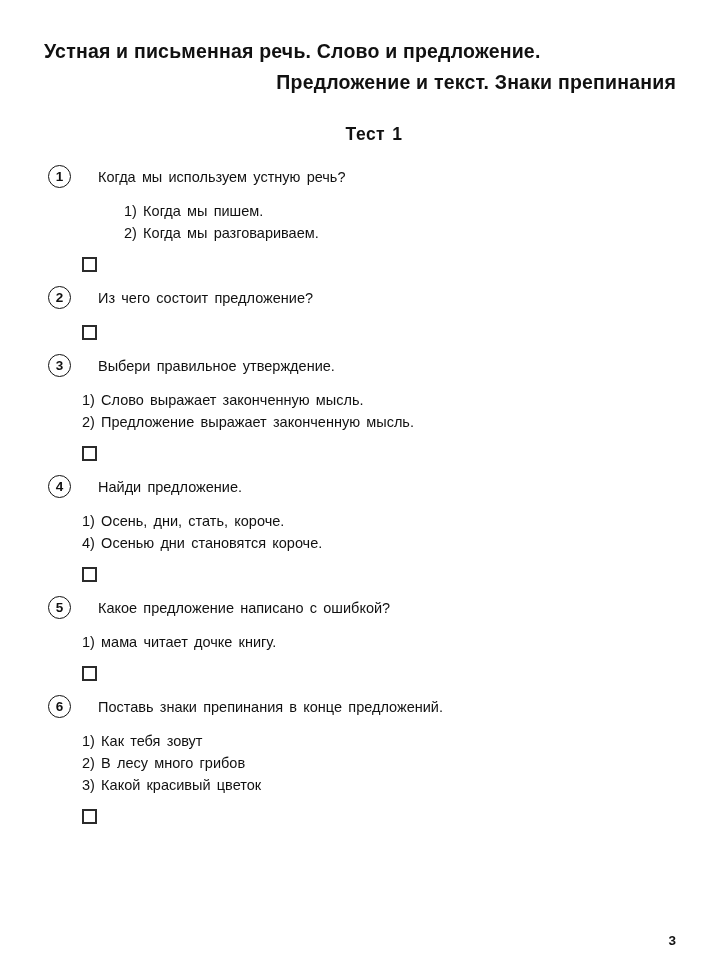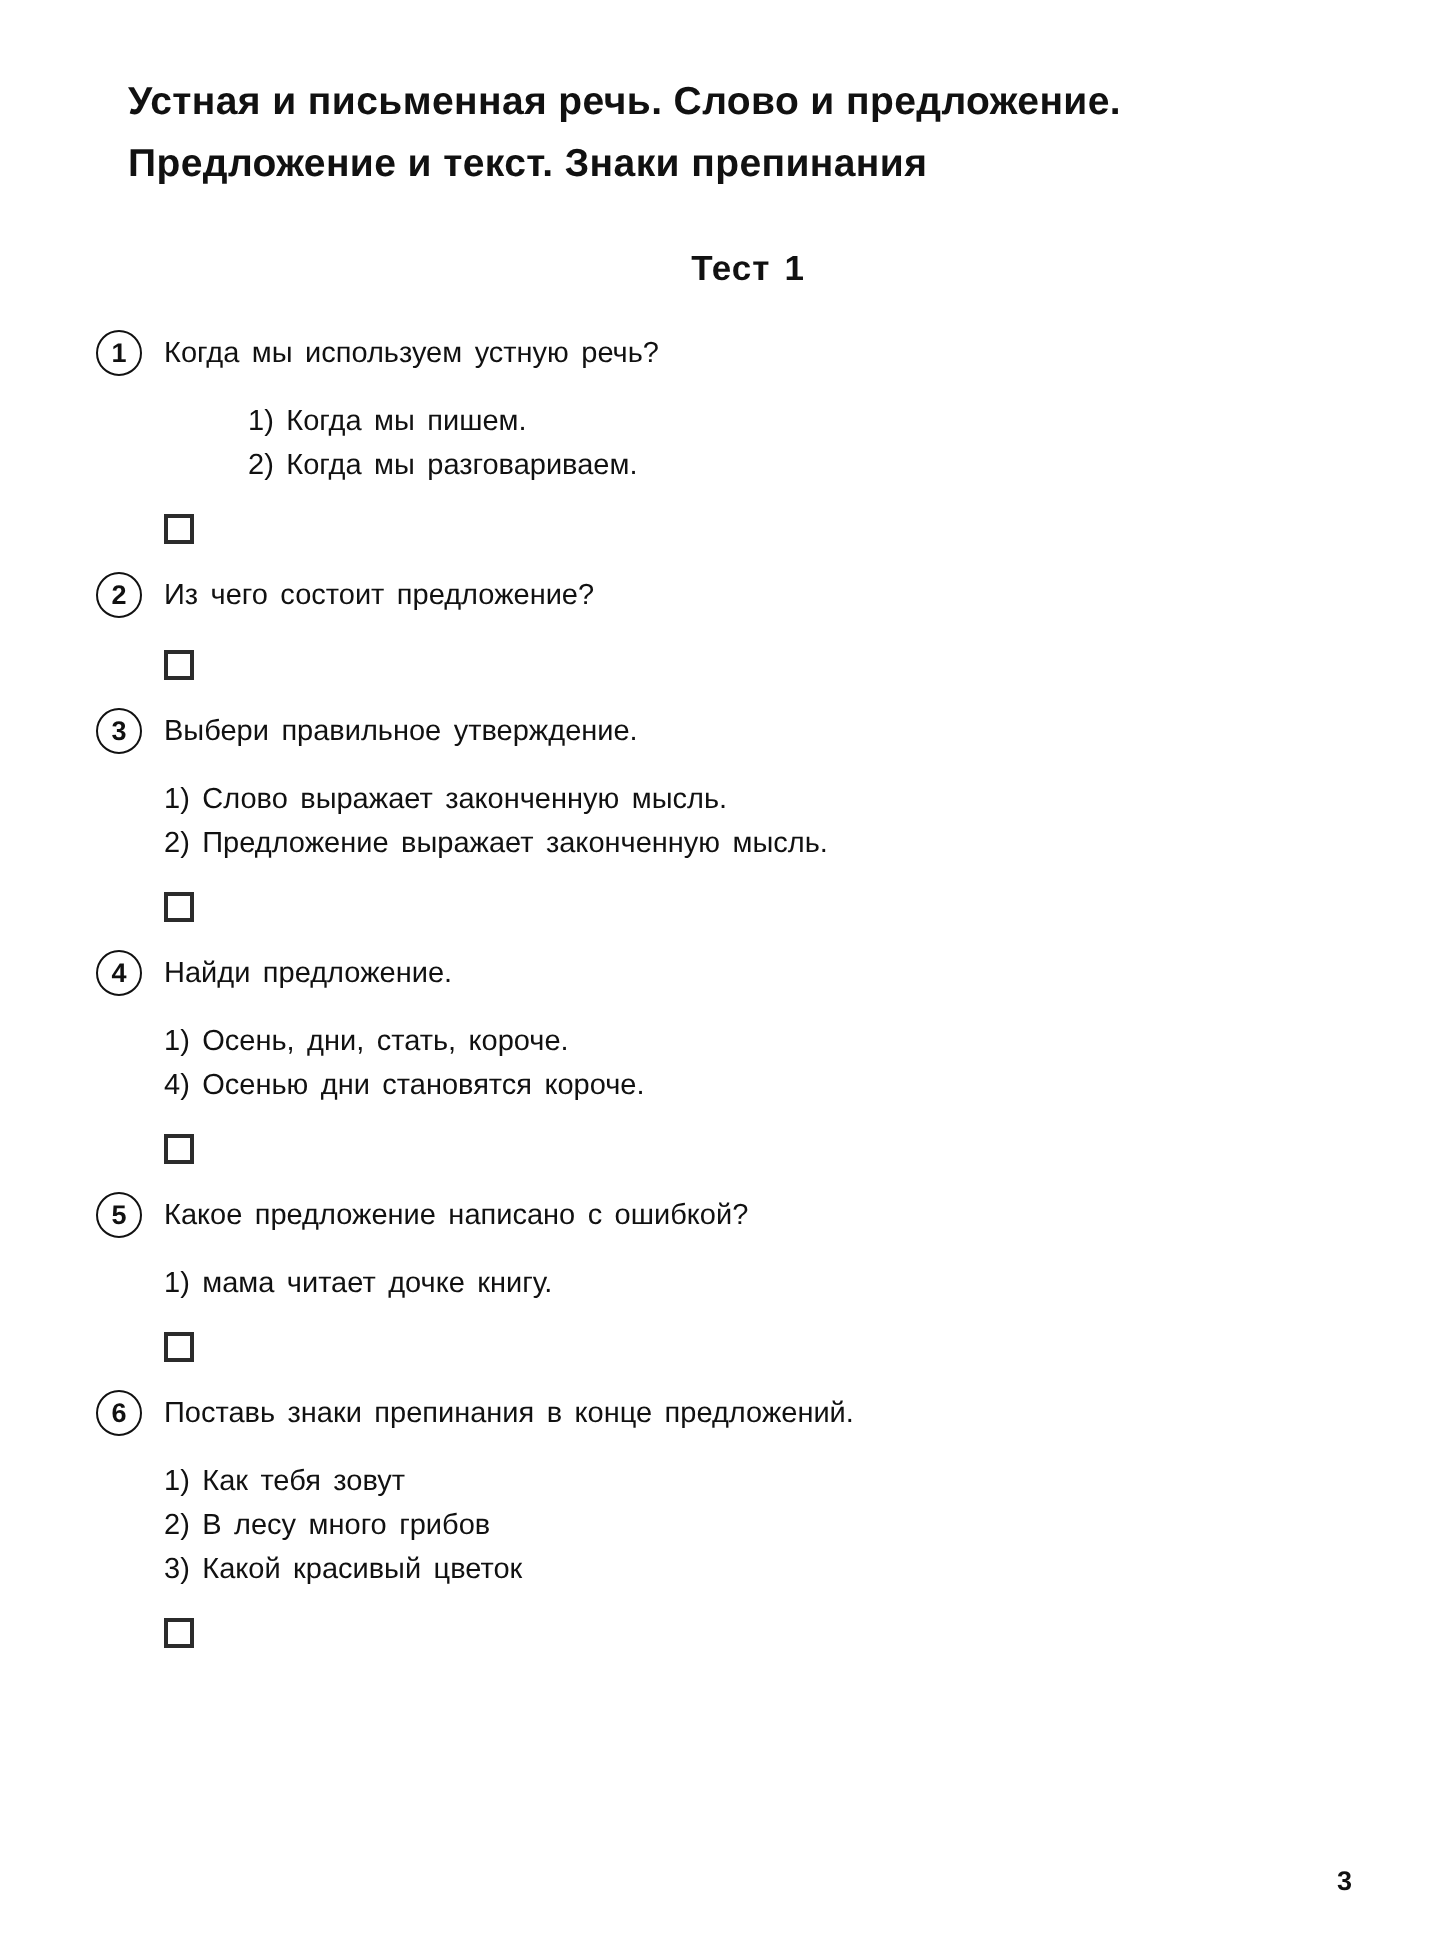--- a/index.html
+++ b/index.html
@@ -20,32 +20,32 @@
     position: relative;
     width: 720px;
     height: 975px;
     box-sizing: border-box;
     padding: 0;
   }
 
   
   .title-block {
     margin: 0;
-    padding: 36px 44px 0 64px;
+    padding: 36px 44px 0 44px;
     text-align: center;
   }
   .title-line {
     font-size: 19.5px;
     font-weight: bold;
     letter-spacing: 0.2px;
     line-height: 31px;
     white-space: nowrap;
   }
   .title-line-1 { text-align: left; }
-  .title-line-2 { text-align: left; }
+  .title-line-2 { text-align: right; }
 
   
   .test-heading {
     text-align: center;
     font-size: 17.5px;
     font-weight: bold;
     letter-spacing: 0.5px;
     margin-top: 26px;
     padding-left: 28px;
   }
@@ -73,21 +73,21 @@
     border: 1.3px solid #111;
     border-radius: 50%;
     font-size: 13.5px;
     font-weight: bold;
     line-height: 21px;
     text-align: center;
     box-sizing: border-box;
     margin-top: 0px;
   }
   .q-text {
-    margin-left: 11px;
+    margin-left: 27px;
     font-size: 14.5px;
     line-height: 23px;
     word-spacing: 2.2px;
     padding-top: 1px;
   }
   .q-options {
     margin-top: 9px;
     padding-left: 34px;
     flex-direction: column;
   }

